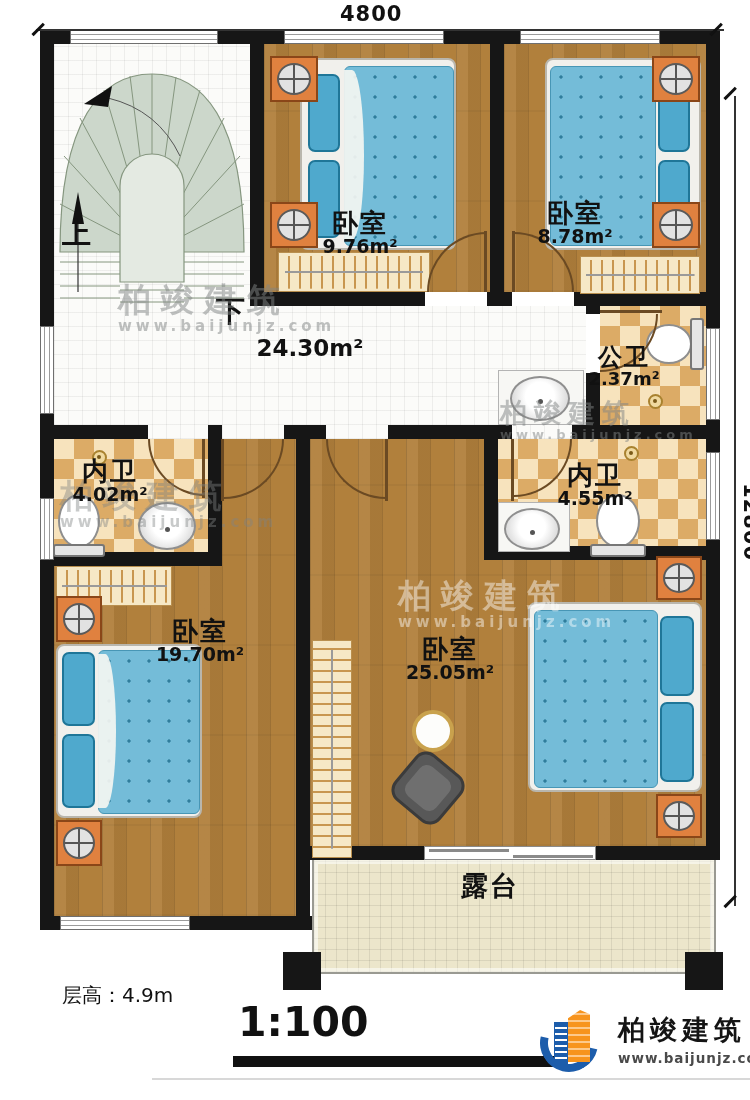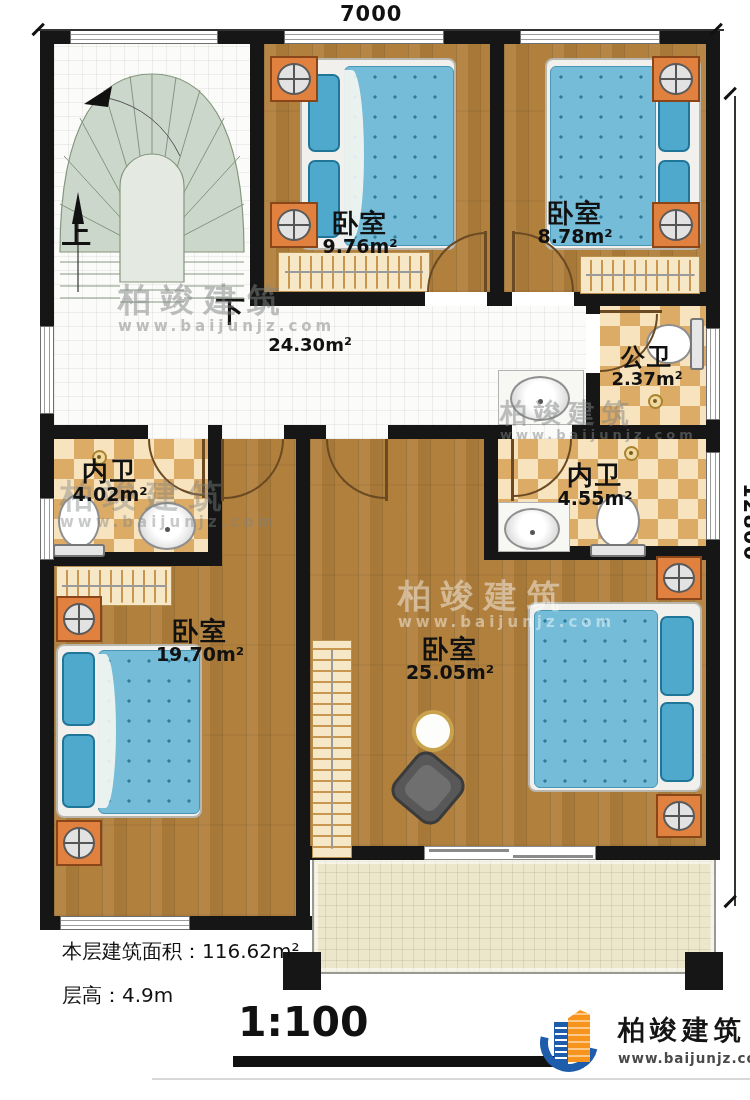--- a/index.html
+++ b/index.html
@@ -291,55 +291,55 @@
 
   <div class="abs rlabel" style="left:300px;top:210px;width:120px;">
     <div class="rname">卧室</div>
     <div class="rarea">9.76m²</div>
   </div>
   <div class="abs rlabel" style="left:515px;top:200px;width:120px;">
     <div class="rname">卧室</div>
     <div class="rarea">8.78m²</div>
   </div>
   <div class="abs rlabel" style="left:240px;top:336px;width:140px;">
-    <div style="font-size:18px;">24.30m²</div>
-  </div>
-  <div class="abs rlabel" style="left:592px;top:345px;width:110px;">
+    <div style="font-size:23px;">24.30m²</div>
+  </div>
+  <div class="abs rlabel" style="left:569px;top:345px;width:110px;">
     <div class="rname" style="font-size:24px;">公卫</div>
     <div class="rarea" style="font-size:18px;">2.37m²</div>
   </div>
   <div class="abs rlabel" style="left:55px;top:458px;width:110px;">
     <div class="rname">内卫</div>
     <div class="rarea">4.02m²</div>
   </div>
   <div class="abs rlabel" style="left:540px;top:462px;width:110px;">
     <div class="rname">内卫</div>
     <div class="rarea">4.55m²</div>
   </div>
   <div class="abs rlabel" style="left:135px;top:618px;width:130px;">
     <div class="rname">卧室</div>
     <div class="rarea">19.70m²</div>
   </div>
   <div class="abs rlabel" style="left:385px;top:636px;width:130px;">
     <div class="rname">卧室</div>
     <div class="rarea">25.05m²</div>
   </div>
-
-  <div class="abs dim" style="left:340px;top:2px;">7000</div>
+  <div class="abs rlabel" style="left:430px;top:872px;width:120px;">
+    <div class="rname" style="font-size:27px;">露台</div>
+  </div>
+
+  <div class="abs dim" style="left:340px;top:2px;">4800</div>
   <div class="abs dimline" style="left:36px;top:29px;width:688px;height:2px;"></div>
   <div class="abs tick" style="left:30px;top:28px;"></div>
   <div class="abs tick" style="left:708px;top:28px;"></div>
   <div class="abs dimline" style="left:734px;top:96px;width:2px;height:810px;"></div>
   <div class="abs tick" style="left:722px;top:92px;"></div>
   <div class="abs tick" style="left:722px;top:900px;"></div>
   <div class="abs dim" style="left:712px;top:510px;transform:rotate(90deg);transform-origin:center;">12800</div>
 
-  <div class="abs infoline" style="left:62px;top:938px;">
-    <span>本层建筑面积：</span><span>116.62m²</span>
-  </div>
   <div class="abs infoline" style="left:62px;top:982px;">
     <span>层高：</span><span>4.9m</span>
   </div>
 
   <div class="abs title-row" style="left:238px;top:998px;">
     <span>1:100</span>
   </div>
   <div class="abs underbar" style="left:233px;top:1056px;width:322px;height:11px;"></div>
   <div class="abs thin" style="left:152px;top:1078px;width:598px;height:2px;"></div>
 

